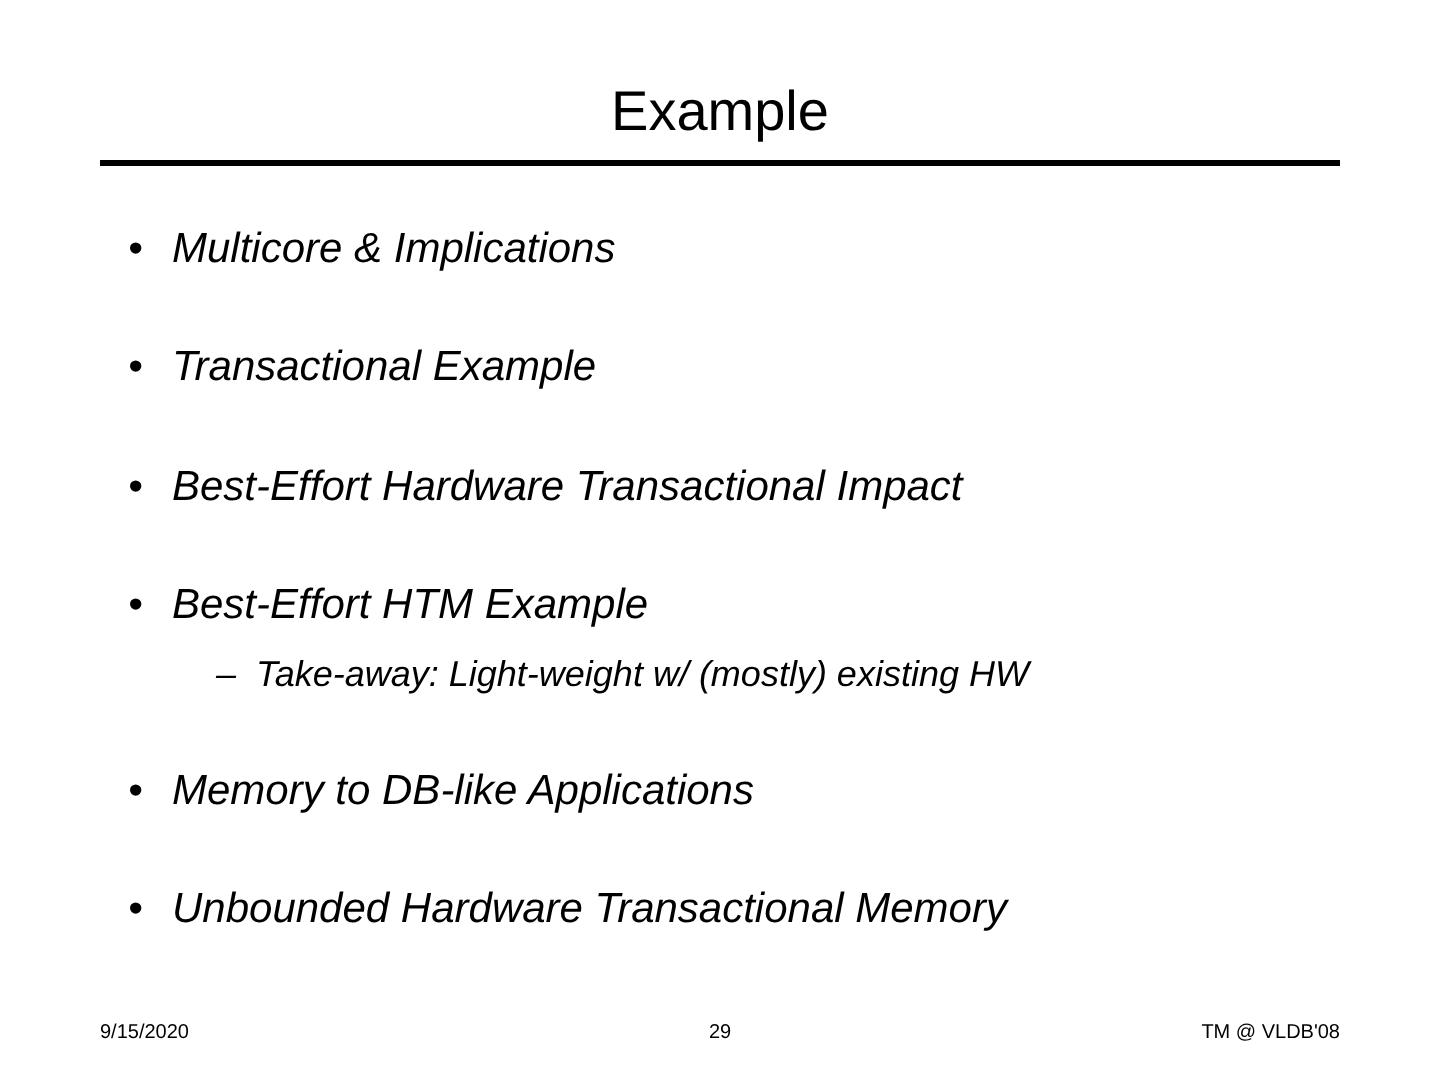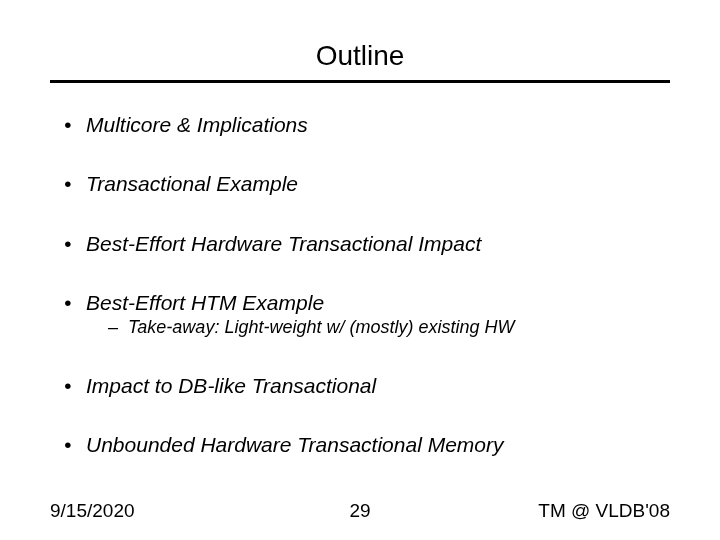--- a/index.html
+++ b/index.html
@@ -42,56 +42,57 @@
   .bullets > li::before {
     content: "•";
     position: absolute;
     left: 4px;
     top: 0;
     font-size: 21px;
   }
   .sub {
     list-style: none;
     padding-left: 20px;
+    margin-top: 10px;
   }
   .sub > li {
     position: relative;
     padding-left: 22px;
     font-size: 18px;
     line-height: 1.3;
   }
   .sub > li::before {
     content: "–";
     position: absolute;
     left: 2px;
     top: 0;
   }
   .footer {
     position: absolute;
     bottom: 18px;
     left: 0;
     width: 720px;
     padding: 0 50px;
-    font-size: 19px;
+    font-size: 10px;
     display: flex;
     justify-content: space-between;
     align-items: baseline;
   }
   .footer .center {
     position: absolute;
     left: 50%;
     transform: translateX(-50%);
   }
 </style>
 </head>
 <body>
 
 <div class="slide">
 
-  <h1 class="title">Outline</h1>
+  <h1 class="title">Example</h1>
   <hr class="rule">
 
   <ul class="bullets">
     <li>
       <span>Multicore &amp; Implications</span>
     </li>
     <li>
       <span>Transactional Example</span>
     </li>
     <li>
@@ -99,21 +100,21 @@
     </li>
     <li>
       <span>Best-Effort HTM Example</span>
       <ul class="sub">
         <li>
           <span>Take-away: Light-weight w/ (mostly) existing HW</span>
         </li>
       </ul>
     </li>
     <li>
-      <span>Impact to DB-like Transactional</span>
+      <span>Memory to DB-like Applications</span>
     </li>
     <li>
       <span>Unbounded Hardware Transactional Memory</span>
     </li>
   </ul>
 
   <div class="footer">
     <span>9/15/2020</span>
     <span class="center">29</span>
     <span>TM @ VLDB'08</span>

